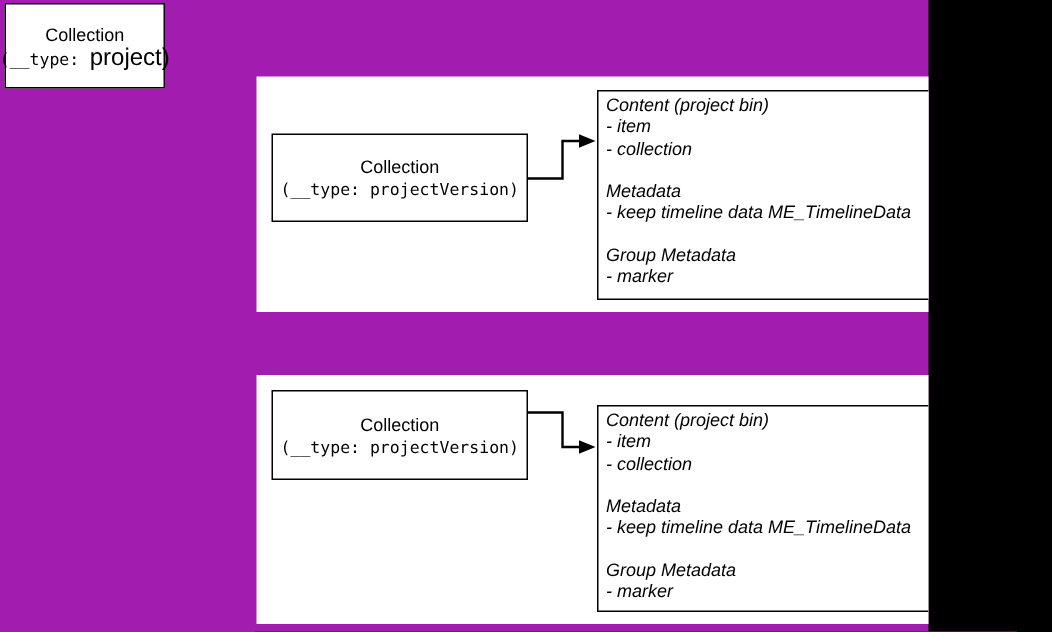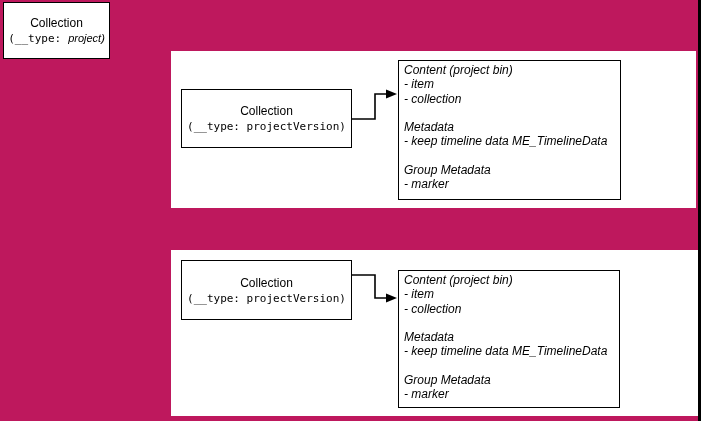--- a/index.html
+++ b/index.html
@@ -3,23 +3,23 @@
 <meta charset="utf-8">
 <style>
   html, body { margin: 0; padding: 0; }
   body {
     background: #000;
     font-family: "Liberation Sans", sans-serif;
     -webkit-font-smoothing: antialiased;
   }
   .stage {
     position: relative;
-    width: 698px;
+    width: 619px;
     height: 421px;
-    background: #be185d;
+    background: #a21caf;
     overflow: hidden;
   }
   .panel {
     position: absolute;
     background: #fff;
   }
   .node {
     position: absolute;
     background: #fff;
     border: 1.5px solid #000;
@@ -40,23 +40,22 @@
   }
   .node-type {
     font-family: "DejaVu Sans Mono", monospace;
     font-size: 11px;
     line-height: 15px;
     color: #000;
     white-space: nowrap;
   }
   .node-type .sans-part {
     font-family: "Liberation Sans", sans-serif;
-    font-size: 11px;
+    font-size: 16px;
     margin-left: 7px;
-    font-style: italic;
   }
   .detail-text {
     font-size: 12px;
     line-height: 14.3px;
     color: #000;
     white-space: pre-line;
     padding: 2px 4px 0 5px;
     font-style: italic;
   }
   svg.connector-layer {

